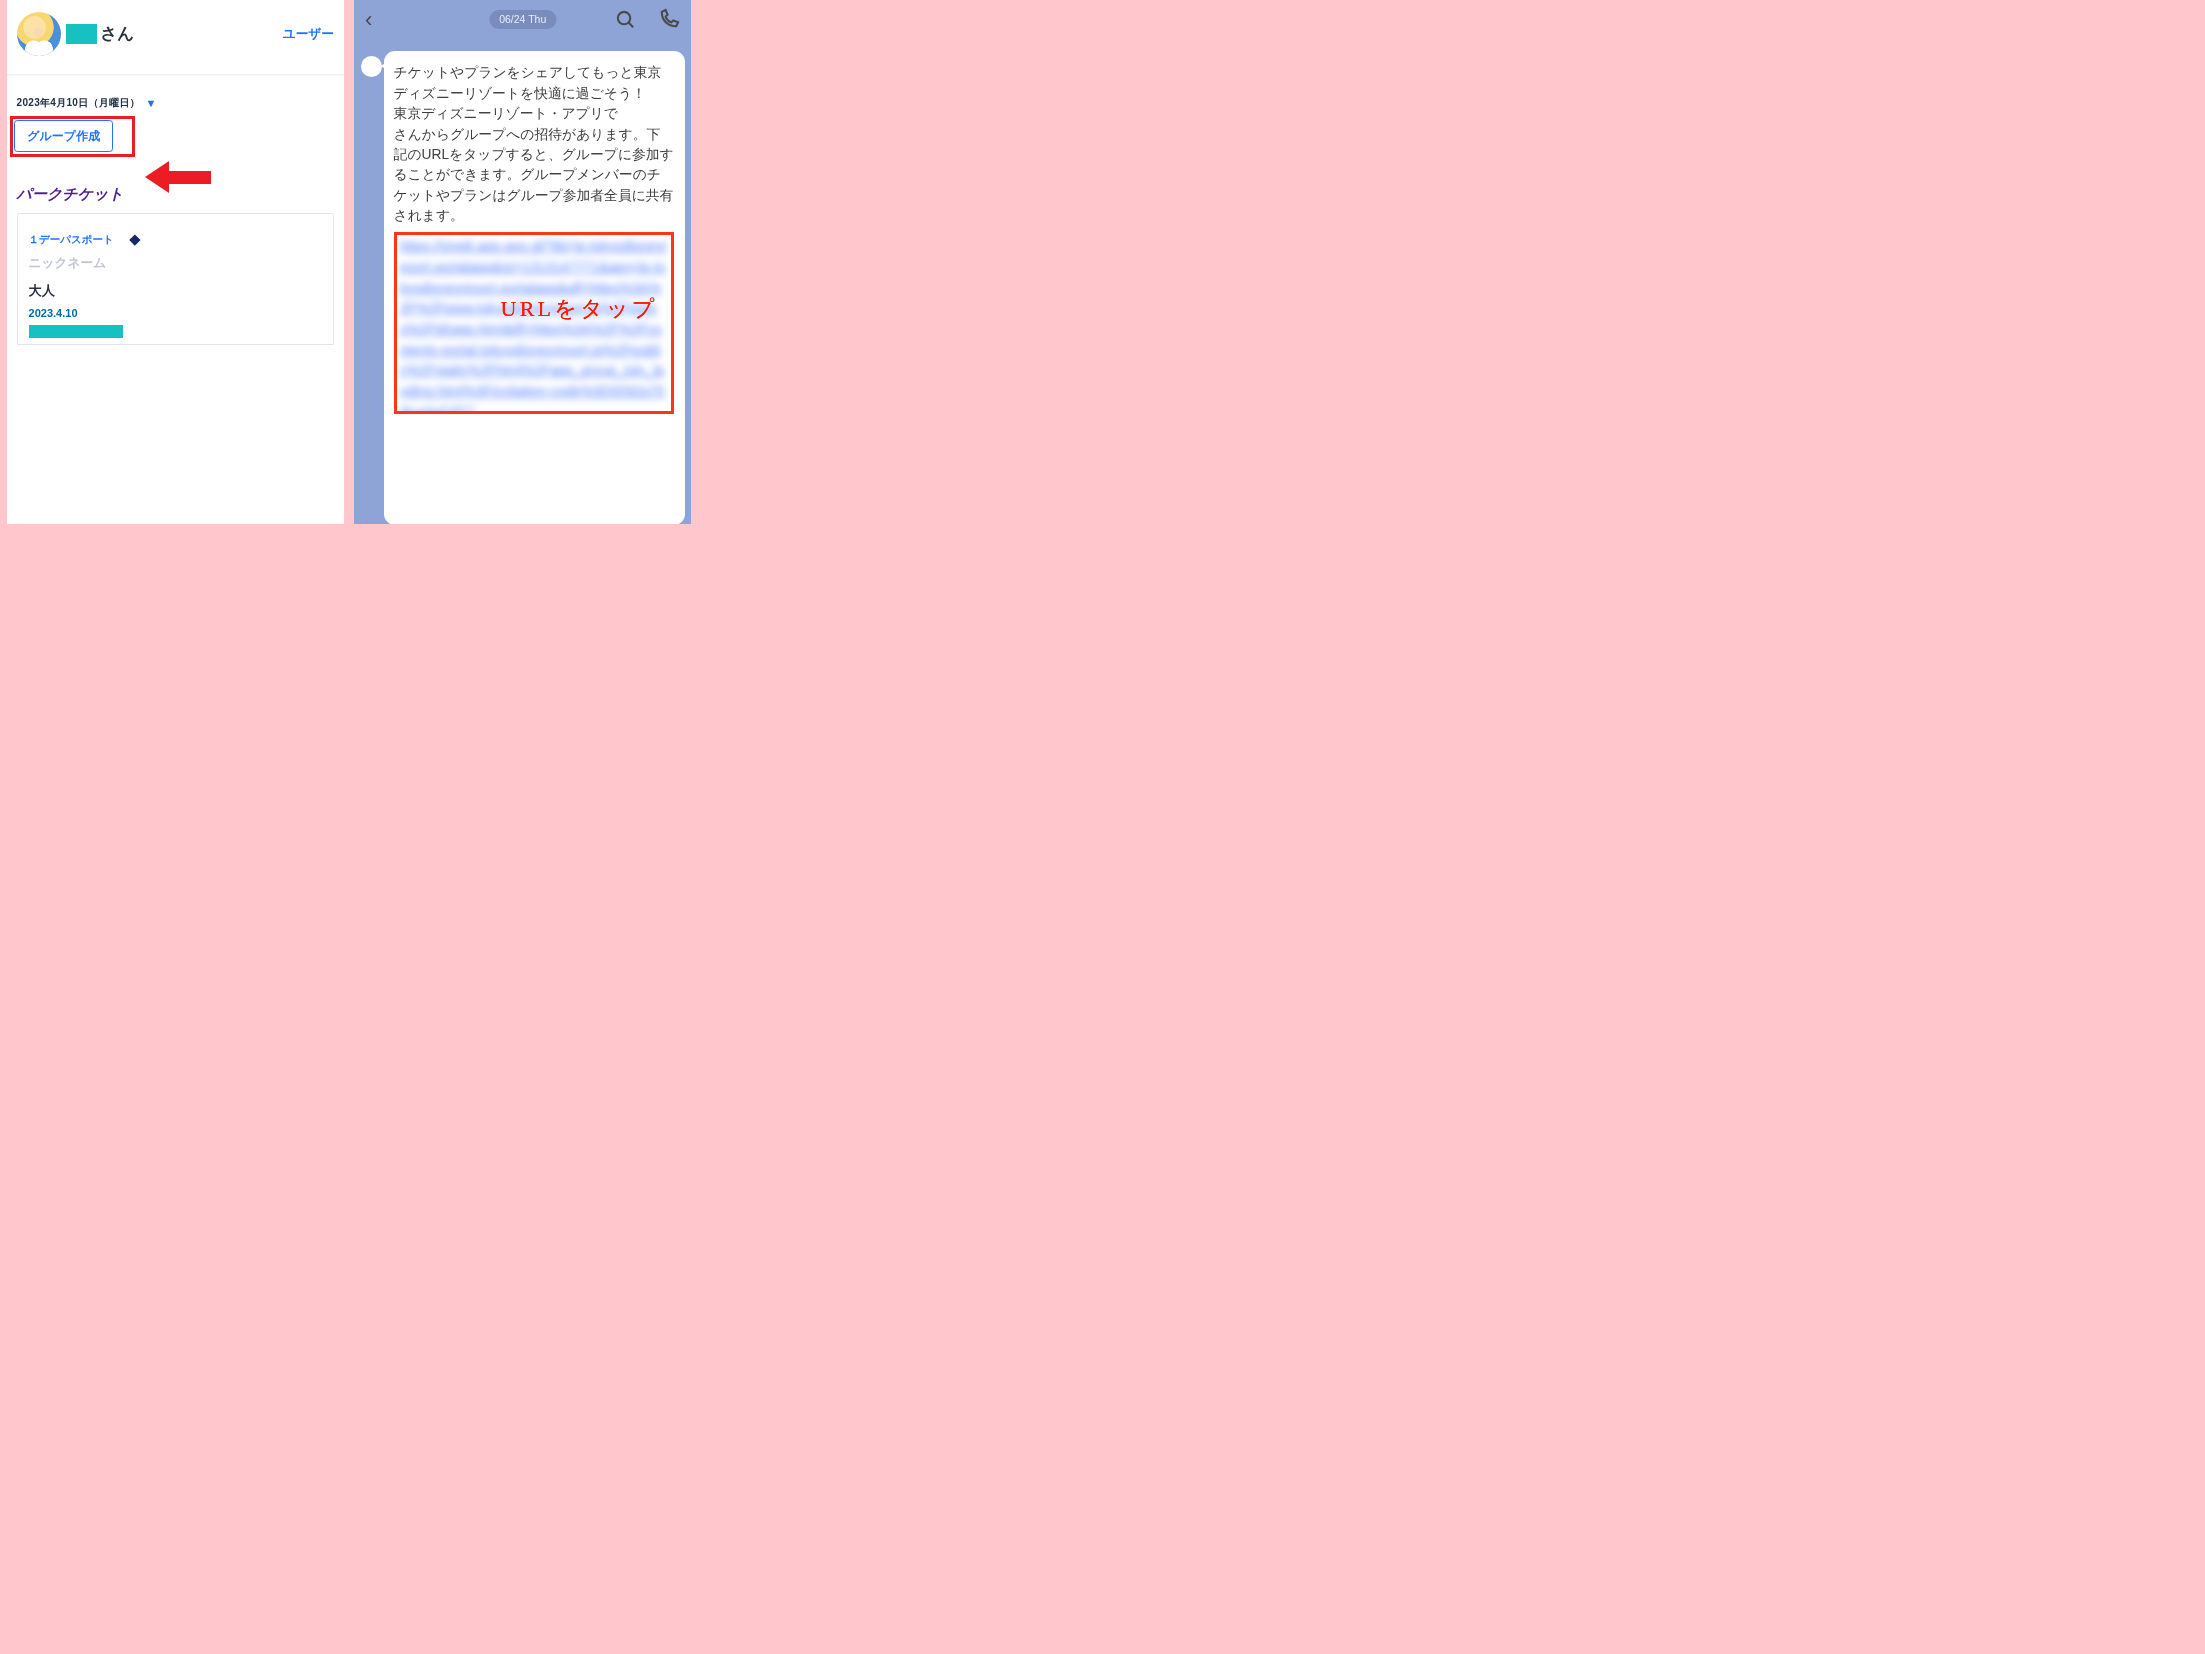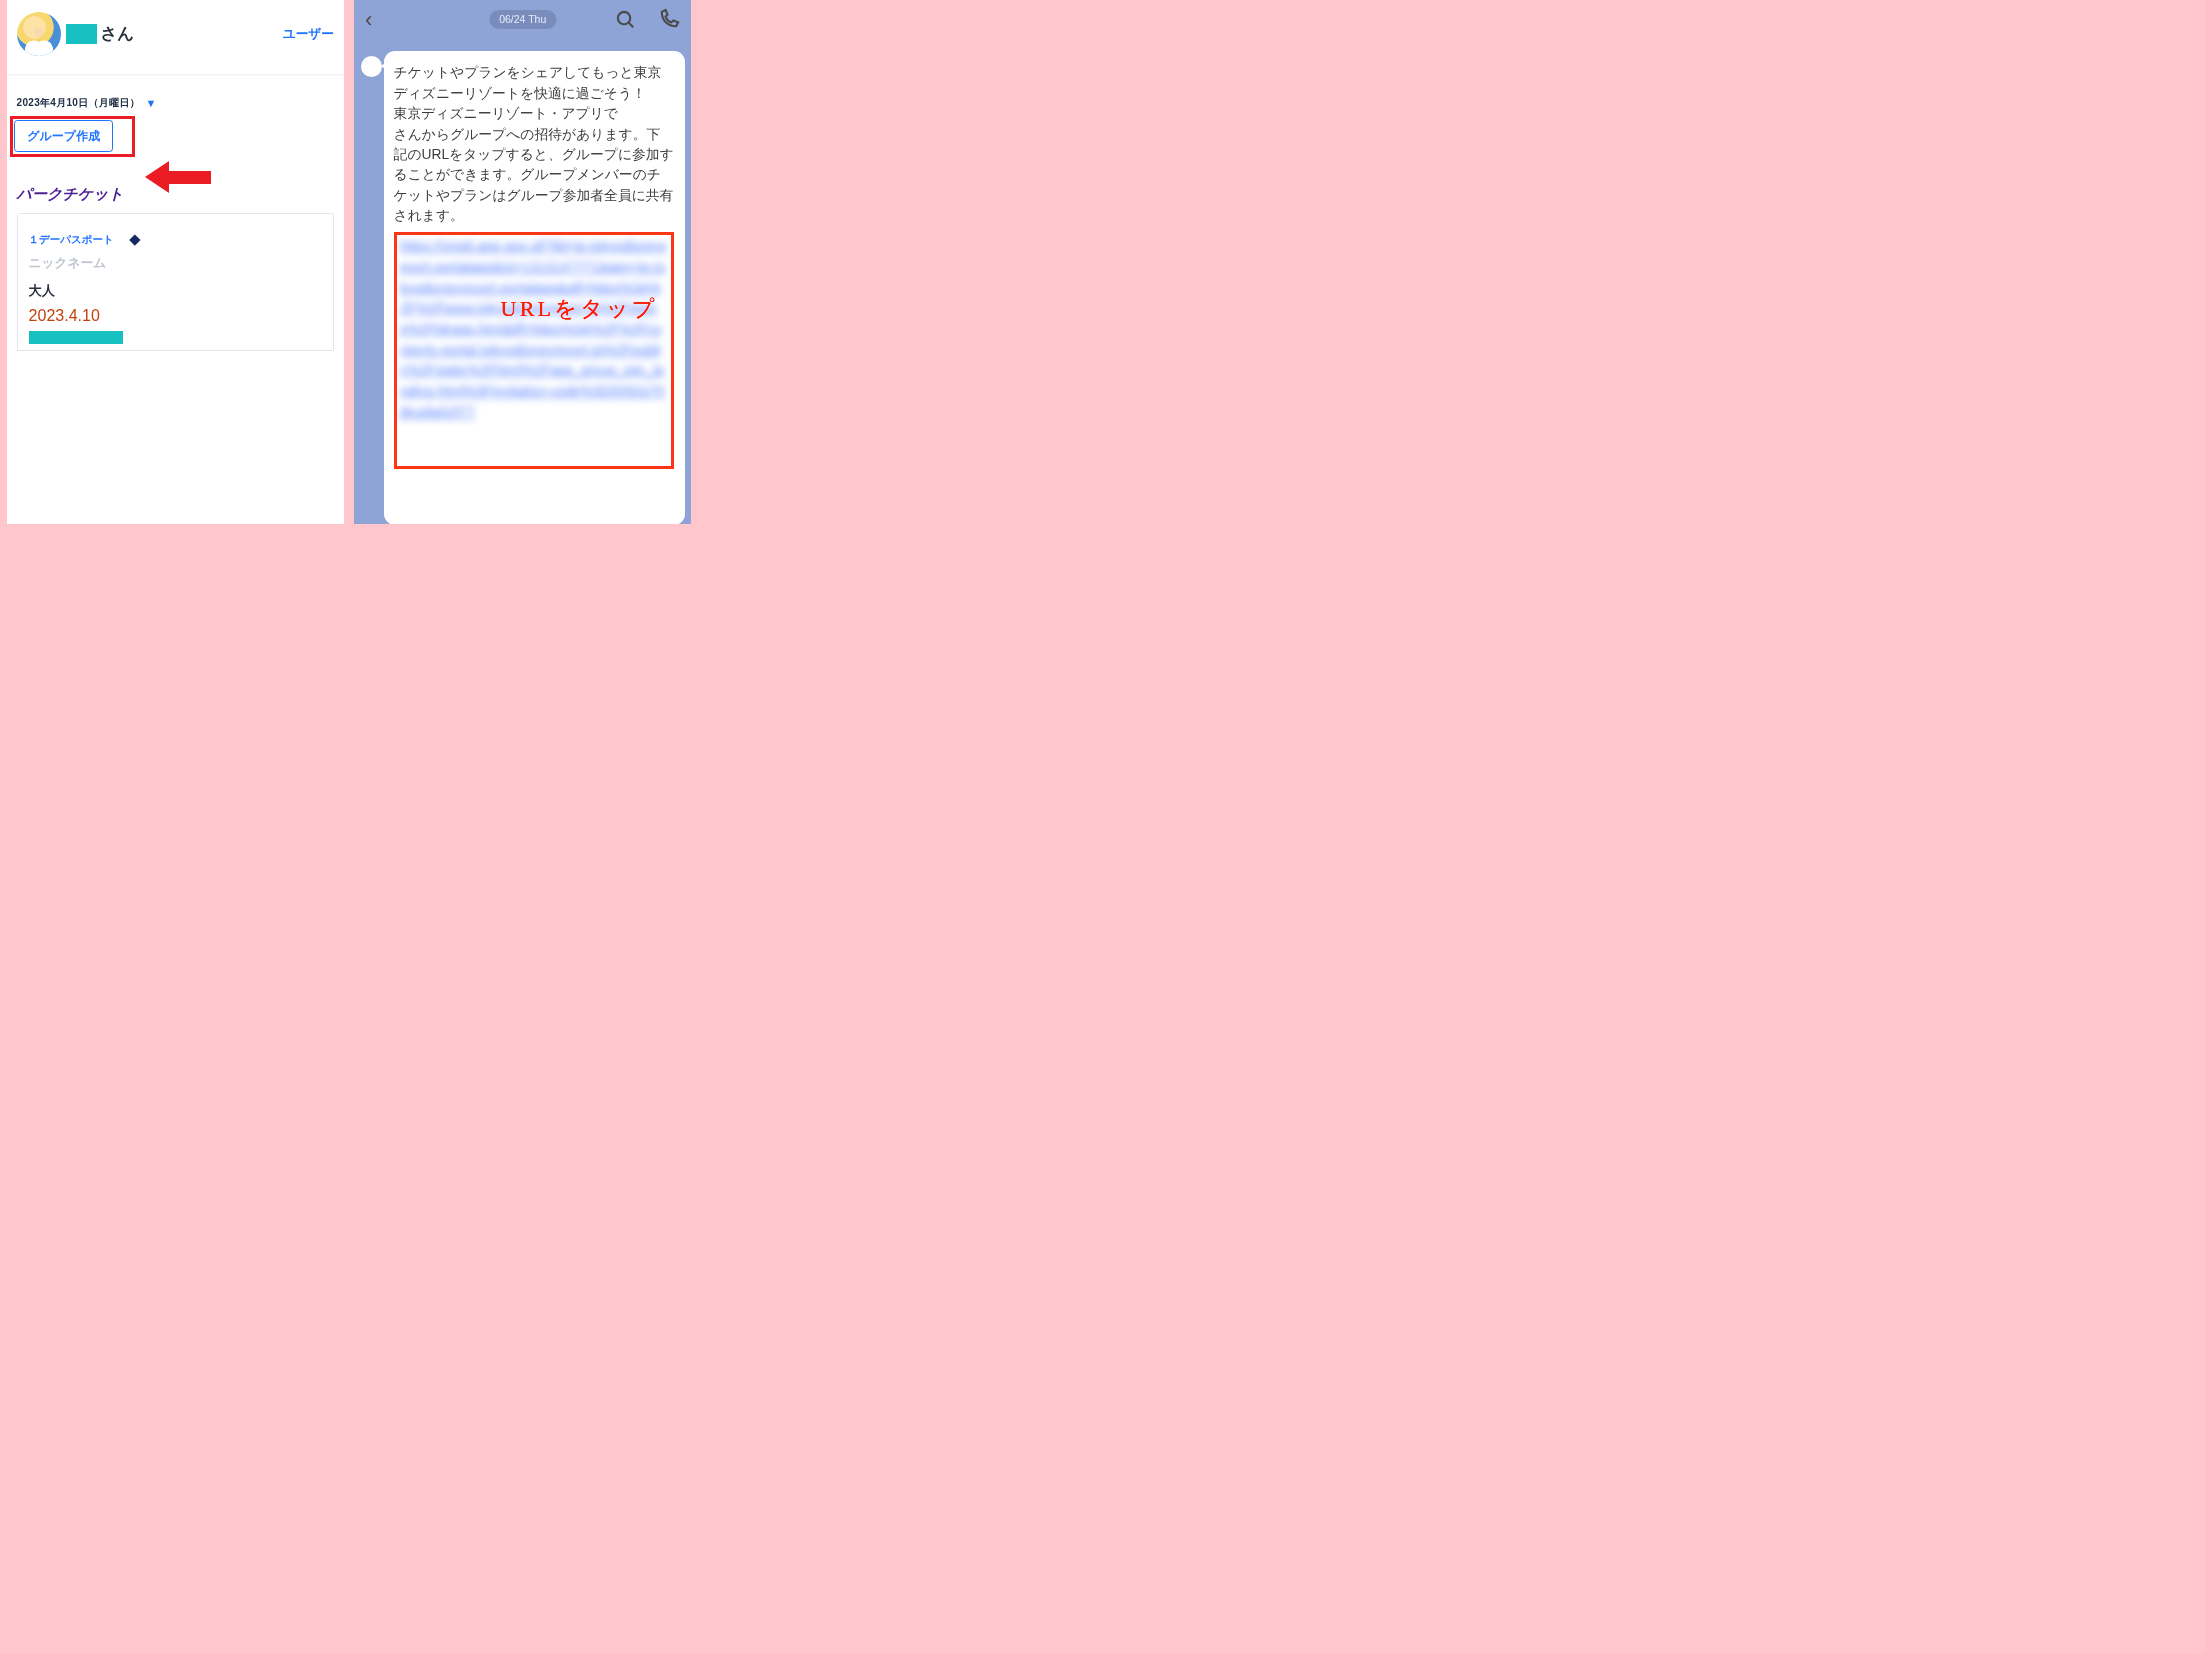--- a/index.html
+++ b/index.html
@@ -121,21 +121,21 @@
   .armL { left:-5.5px; transform:rotate(18deg); }
   .armR { left:88px; transform:rotate(-18deg); }
   .gloveL,.gloveR { position:absolute; top:77px; width:25px; height:24px; background:#fff; border-radius:50%; border:1.1px solid #999; }
   .gloveL{ left:-19px; } .gloveR{ left:120px; }
   .tkt-bot { padding: 12px 11px 5.5px; background:#fff; }
   .passport-row { display:flex; align-items:center; gap:17px; margin-top: 7px; }
   .passport { color:#1f74ff; font-size:10.5px; font-weight:700; }
   .diamond { width:7.7px; height:7.7px; background:#142a66; transform:rotate(45deg); }
   .nickname { color:#bfc6d0; font-size:12.7px; font-weight:700; margin-top:7.7px; }
   .adult { color:#273142; font-size:13.2px; font-weight:800; margin-top:10px; }
-  .tkt-date { color:#c2410c; font-size:16px; font-weight:400; margin-top:7.7px; }
+  .tkt-date { color:#0369a1; font-size:11px; font-weight:700; margin-top:7.7px; }
   .greenbar { width:94px; height:13.2px; background:#17c1c1; margin-top:5.5px; }
 
   
   .chat-app {
     background:#8ea3d6; height:100%; margin-right:6.6px; position:relative; overflow:hidden;
   }
   .chat-bar {
     display:flex; align-items:center; justify-content:space-between;
     padding:6.6px 11px 2.2px; color:#4a4a4a;
   }
@@ -157,21 +157,21 @@
   .bubble::before{
     content:""; position:absolute; left:-7.7px; top:10px;
     border:5.5px solid transparent; border-right:7.7px solid #fff;
   }
   .url-hl {
     border:3.9px solid #ff3615; margin-top:5.5px; padding:2.2px 3.3px;
     color:#4876ff; font-size:13.8px; line-height:1.5; text-decoration:underline;
     filter: blur(0);
     word-break: break-all;
     position: relative;
-    height: 237px;
+    height: 182px;
     overflow: hidden;
   }
   .url-hl .blurwrap { filter: blur(3.9px); opacity:.92; }
   .overlay-label {
     position:absolute; right:13.2px; top:57px;
     font-family: "Hiragino Mincho ProN", serif;
     color:#ff1a00; font-size:22px; letter-spacing:3.3px;
     text-shadow: 0 0 0.6px #ff1a00;
     filter: none;
   }

